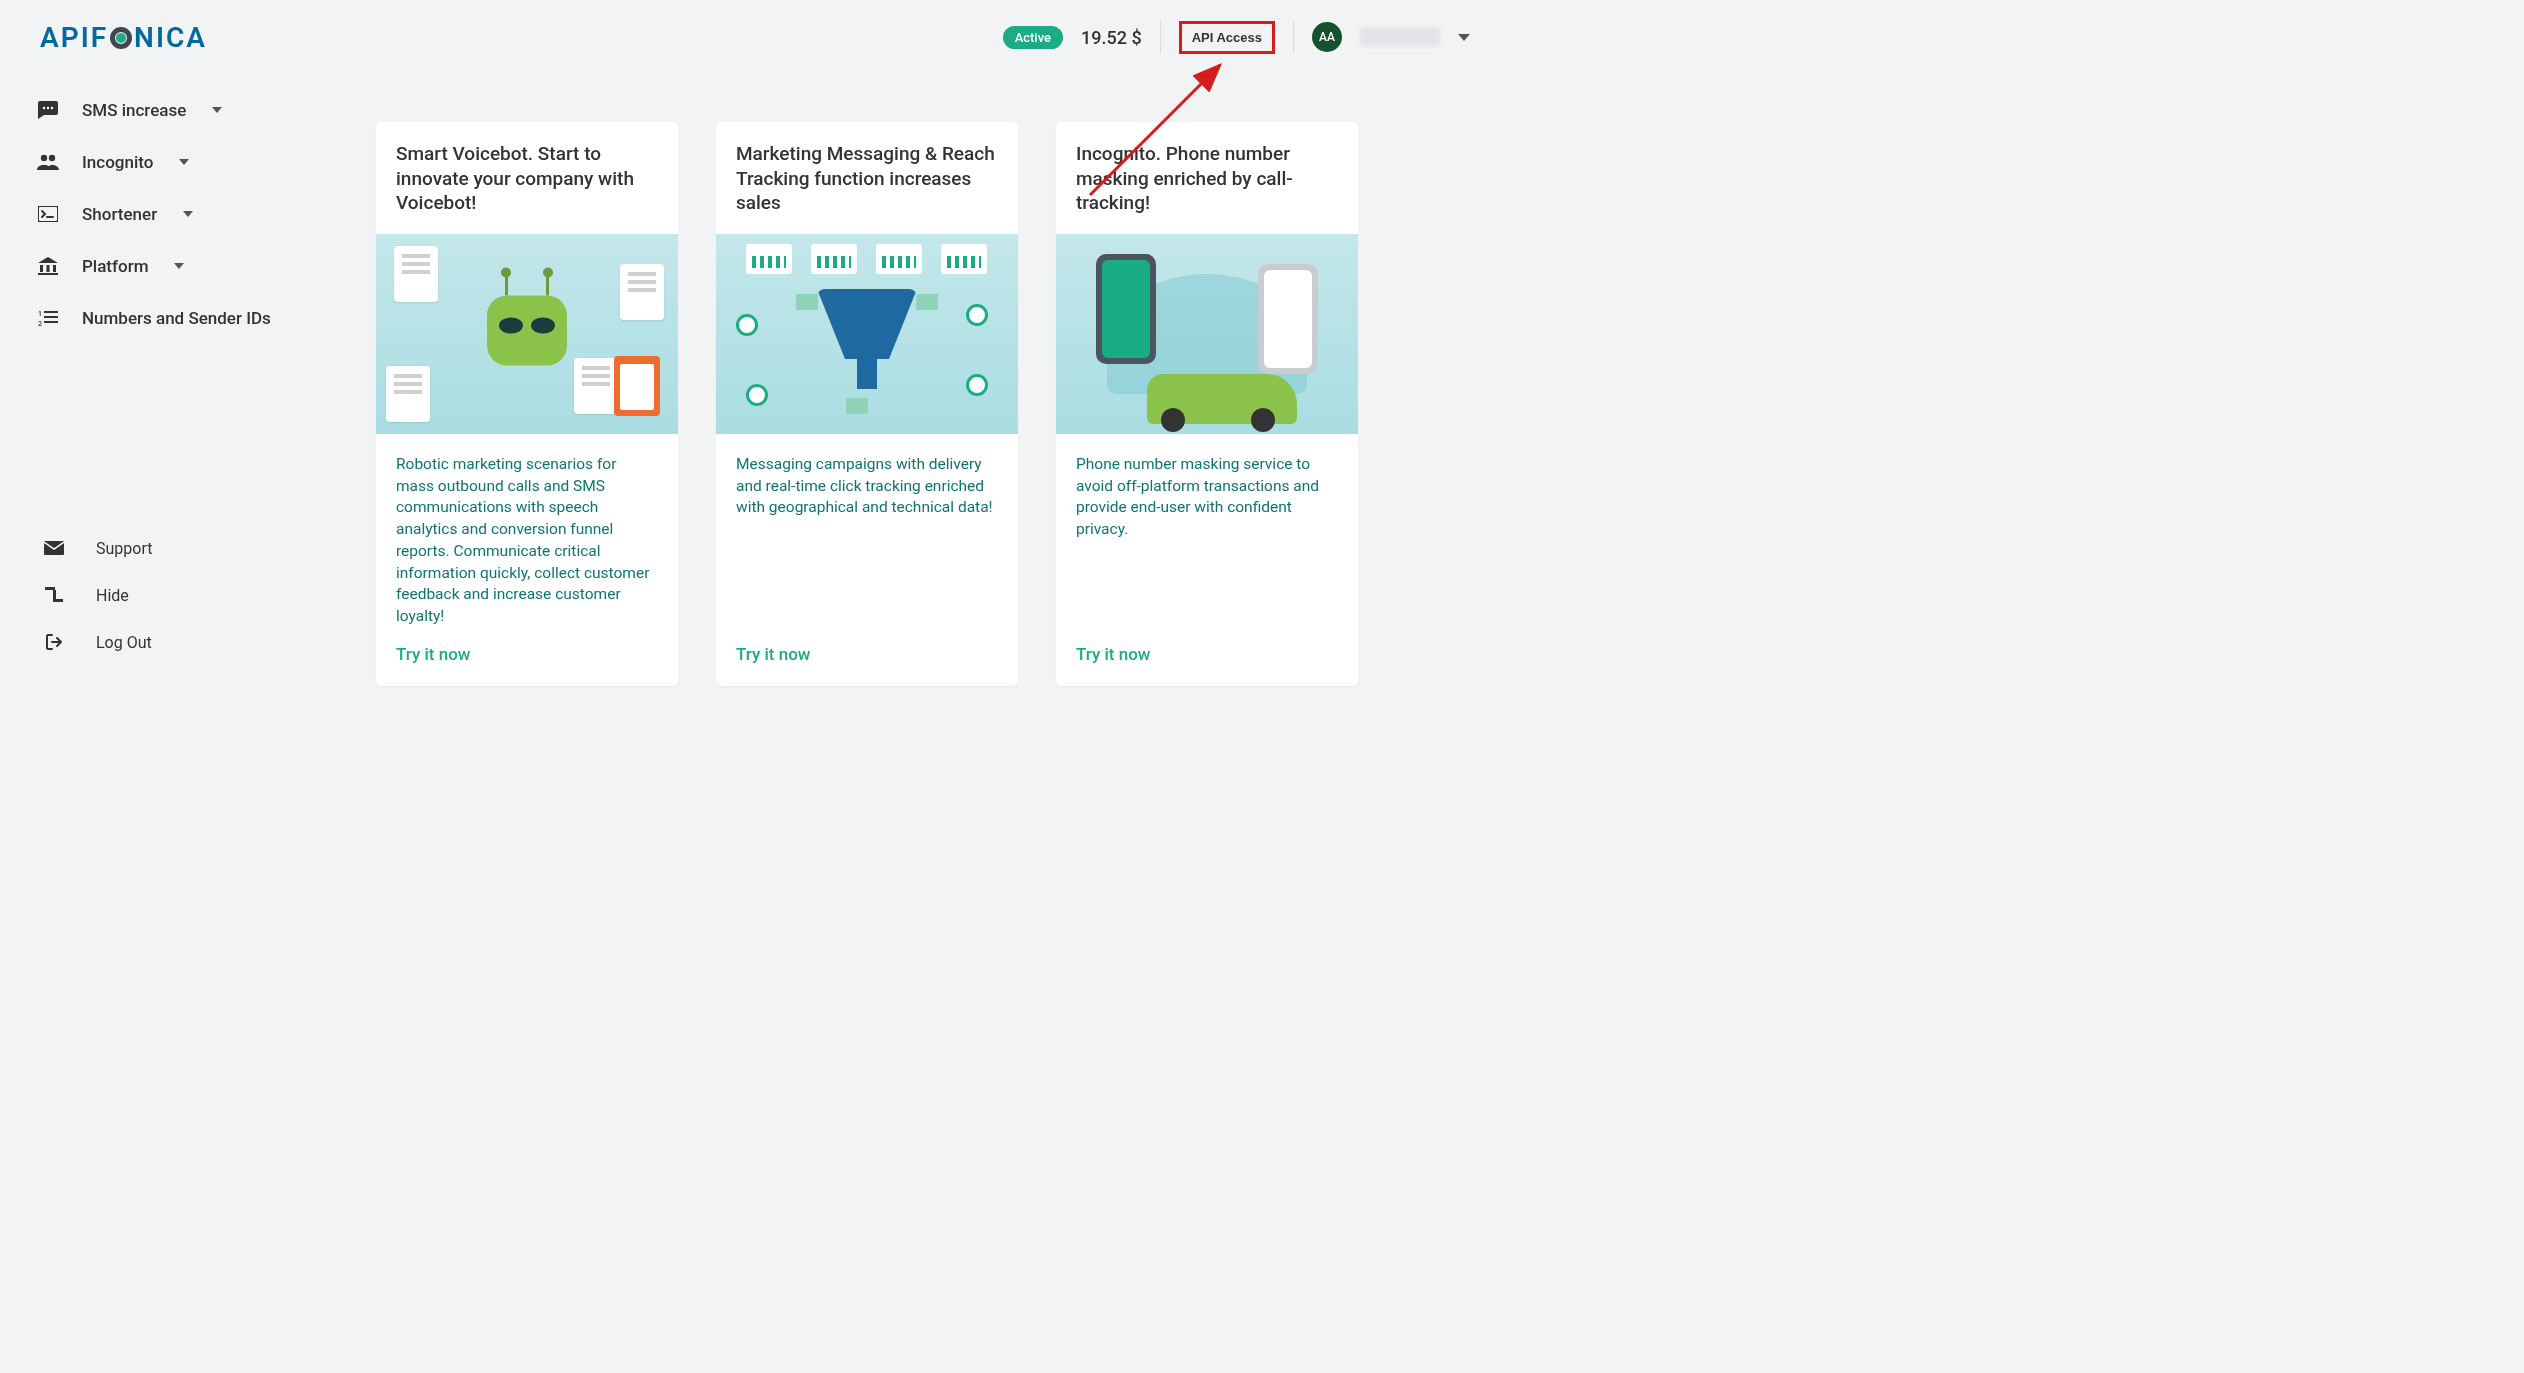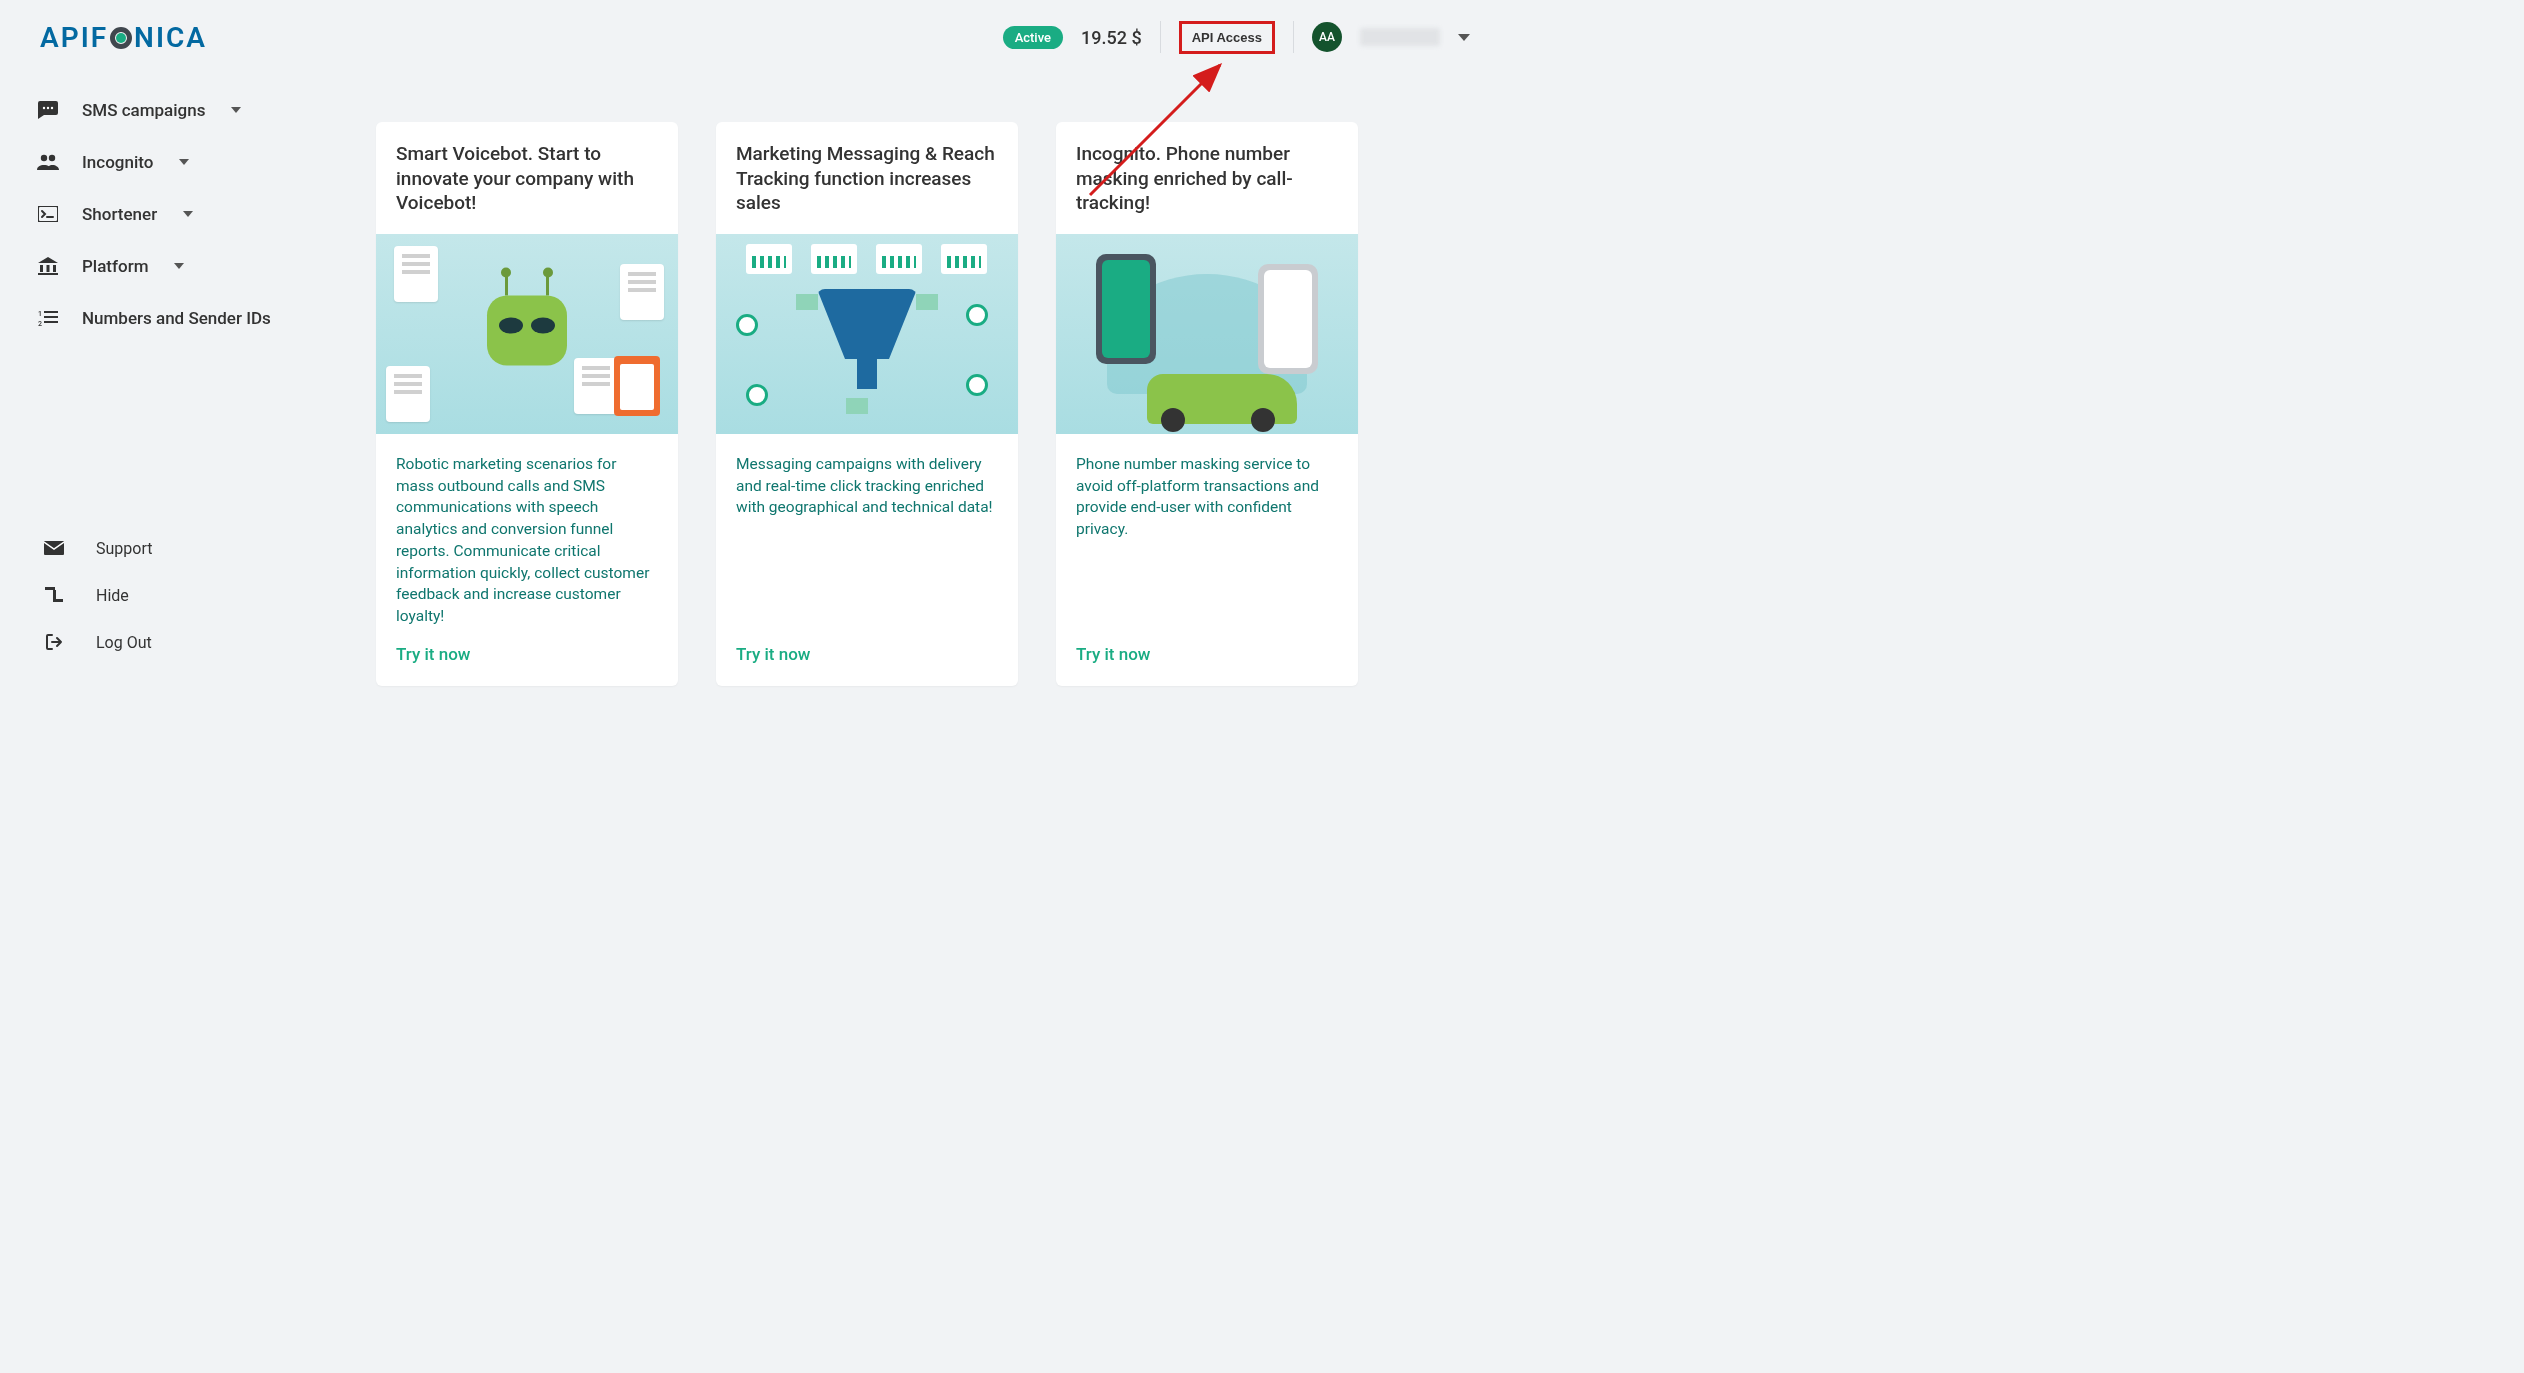--- a/index.html
+++ b/index.html
@@ -224,21 +224,21 @@
   <aside class="sidebar">
     <div class="nav-item">
       <span class="ic">
         <svg width="20" height="18" viewBox="0 0 20 18">
             <path d="M2 0h16a2 2 0 012 2v10a2 2 0 01-2 2H6l-6 4V2a2 2 0 012-2z" fill="#333"></path>
             <circle cx="6" cy="7" r="1.2" fill="#fff"></circle>
             <circle cx="10" cy="7" r="1.2" fill="#fff"></circle>
             <circle cx="14" cy="7" r="1.2" fill="#fff"></circle>
           </svg>
       </span>
-      <span>SMS campaigns</span>
+      <span>SMS increase</span>
       <span class="chev chev-down" style="border-top-width:6px;border-left-width:5px;border-right-width:5px;"></span>
     </div>
     <div class="nav-item">
       <span class="ic">
         <svg width="22" height="16" viewBox="0 0 22 16">
             <circle cx="7" cy="4" r="3.2" fill="#333"></circle>
             <circle cx="15" cy="4" r="3.2" fill="#333"></circle>
             <path d="M0 16c0-3.3 3.1-5 7-5s7 1.7 7 5H0z" fill="#333"></path>
             <path d="M10 16c0-3 2.5-5 5.5-5s6.5 2 6.5 5H10z" fill="#333"></path>
           </svg>

